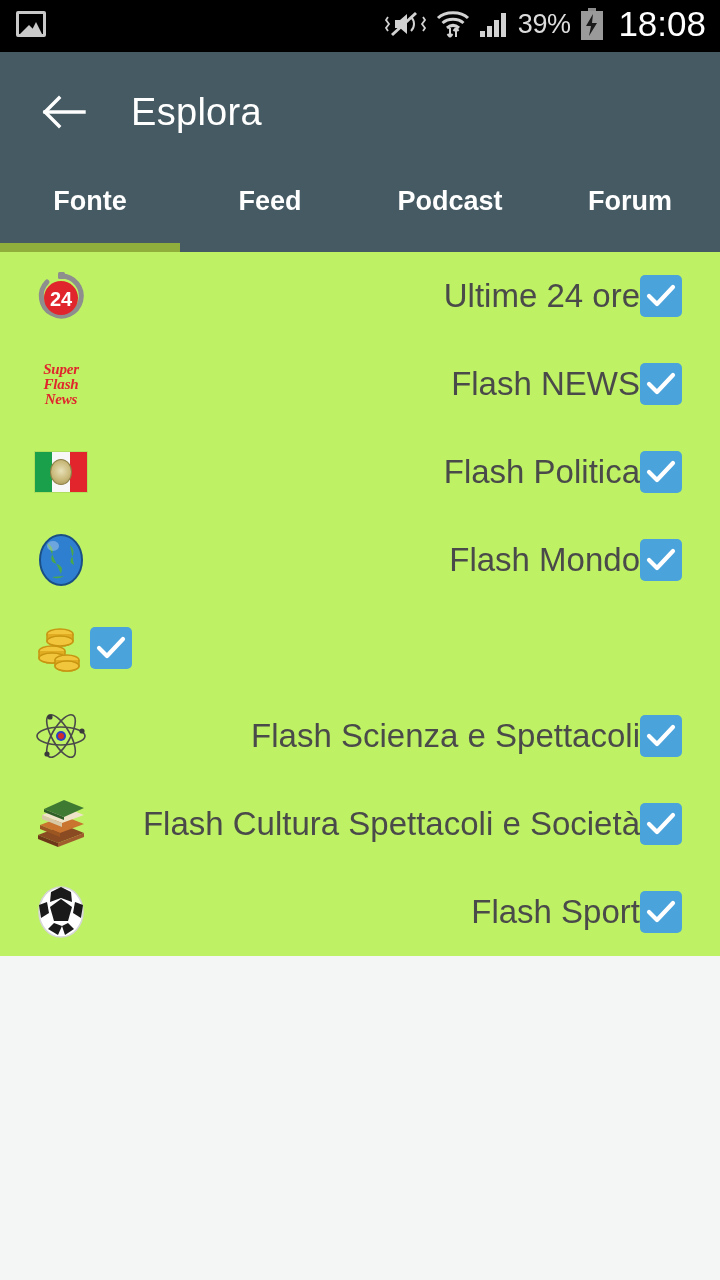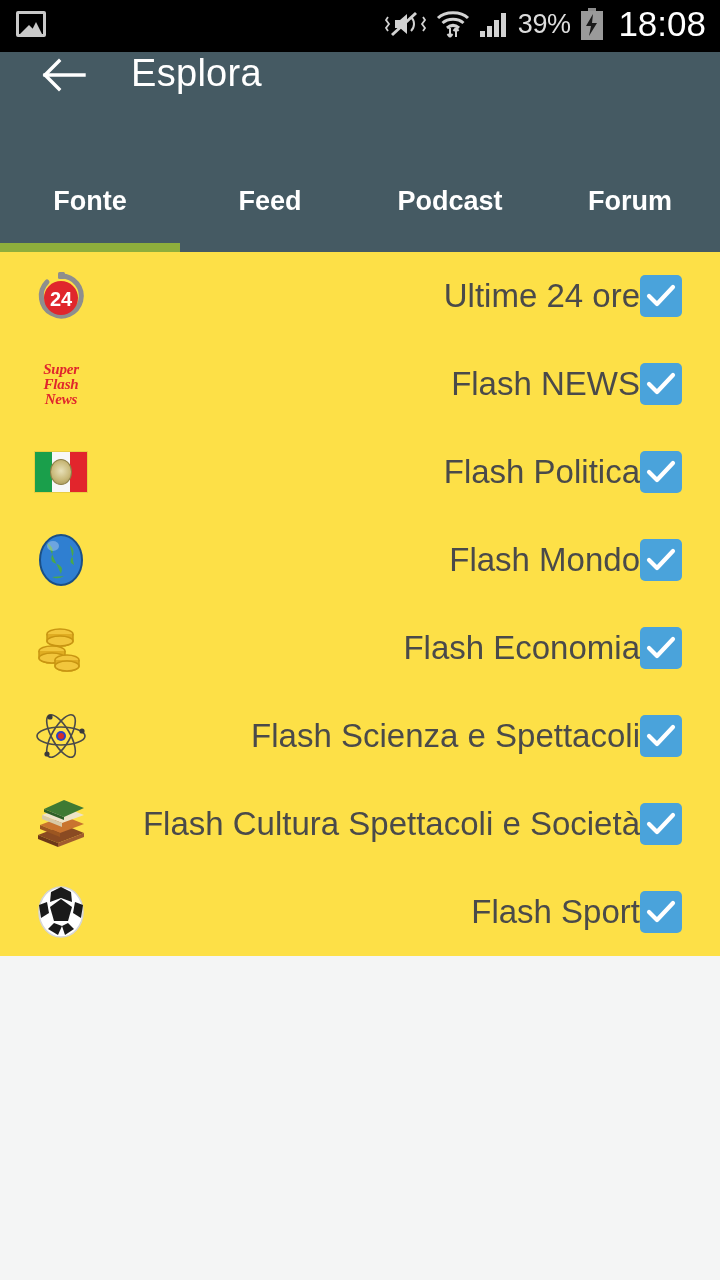--- a/index.html
+++ b/index.html
@@ -25,41 +25,41 @@
     border-bottom:9px solid #c9c9c9; }
   .photo-icon:before{ content:""; position:absolute; bottom:0; right:1px;
     width:0; height:0; border-left:6px solid transparent; border-right:6px solid transparent;
     border-bottom:12px solid #c9c9c9; }
   .sb-pct{ color:#dcdcdc; font-size:27px; letter-spacing:-0.5px; }
   .sb-clock{ color:#ffffff; font-size:35px; letter-spacing:0px; margin-left:4px; }
   .sb-svg{ display:block; }
 
   
   .toolbar{
-    height:120px; background:#455a63; display:flex; 
+    height:120px; background:#455a63; display:flex; align-items:center;
     padding-left:40px;
   }
   .back-btn{ width:46px; height:46px; display:flex; align-items:center; justify-content:center;
     cursor:pointer; }
   .app-title{ color:#ffffff; font-size:38px; margin-left:45px; font-weight:400;
     letter-spacing:0.3px; }
 
   
   .tabbar{ height:80px; background:#455a63; position:relative; display:flex; }
   .tab{
     flex:1 1 0; display:flex; align-items:flex-start; justify-content:center;
     color:#ffffff; font-size:27px; font-weight:700; padding-top:14px;
     overflow:hidden; white-space:nowrap; cursor:pointer;
   }
   .tab-indicator{
     position:absolute; left:0; bottom:0; width:180px; height:9px; background:#8fae3c;
   }
 
   
-  .list{ background:#fde047; padding-top:0; }
+  .list{ background:#bef264; padding-top:0; }
   .row{
     height:88px; display:flex; align-items:center; padding:0 0 0 32px;
     cursor:pointer;
   }
   .row-icon{
     width:58px; height:58px; flex:0 0 58px;
     display:flex; align-items:center; justify-content:center;
     font-size:44px; line-height:1;
   }
   .row-label{
@@ -243,21 +243,20 @@
             <ellipse cx="26" cy="17" rx="13" ry="5" fill="#f2c63c"></ellipse>
             <ellipse cx="18" cy="27" rx="13" ry="5" fill="#f2c63c"></ellipse>
             <path d="M5 27 v7 a13 5 0 0 0 26 0 v-7" fill="#e0ad22"></path>
             <ellipse cx="18" cy="34" rx="13" ry="5" fill="#f2c63c"></ellipse>
             <ellipse cx="33" cy="36" rx="12" ry="5" fill="#f2c63c"></ellipse>
             <path d="M21 36 v6 a12 5 0 0 0 24 0 v-6" fill="#e0ad22"></path>
             <ellipse cx="33" cy="42" rx="12" ry="5" fill="#f2c63c"></ellipse>
           </g>
         </svg>
       </div>
-      <div class="row-label">Flash Economia</div>
       <div class="checkbox">
         <svg width="30" height="24" viewBox="0 0 30 24">
           <path d="M3 12 L11 20 L27 3" stroke="#ffffff" stroke-width="4.2" fill="none" stroke-linecap="round" stroke-linejoin="round"></path>
         </svg>
       </div>
     </div>
 
     <div class="row">
       <div class="row-icon">
         <svg width="54" height="54" viewBox="0 0 54 54">

